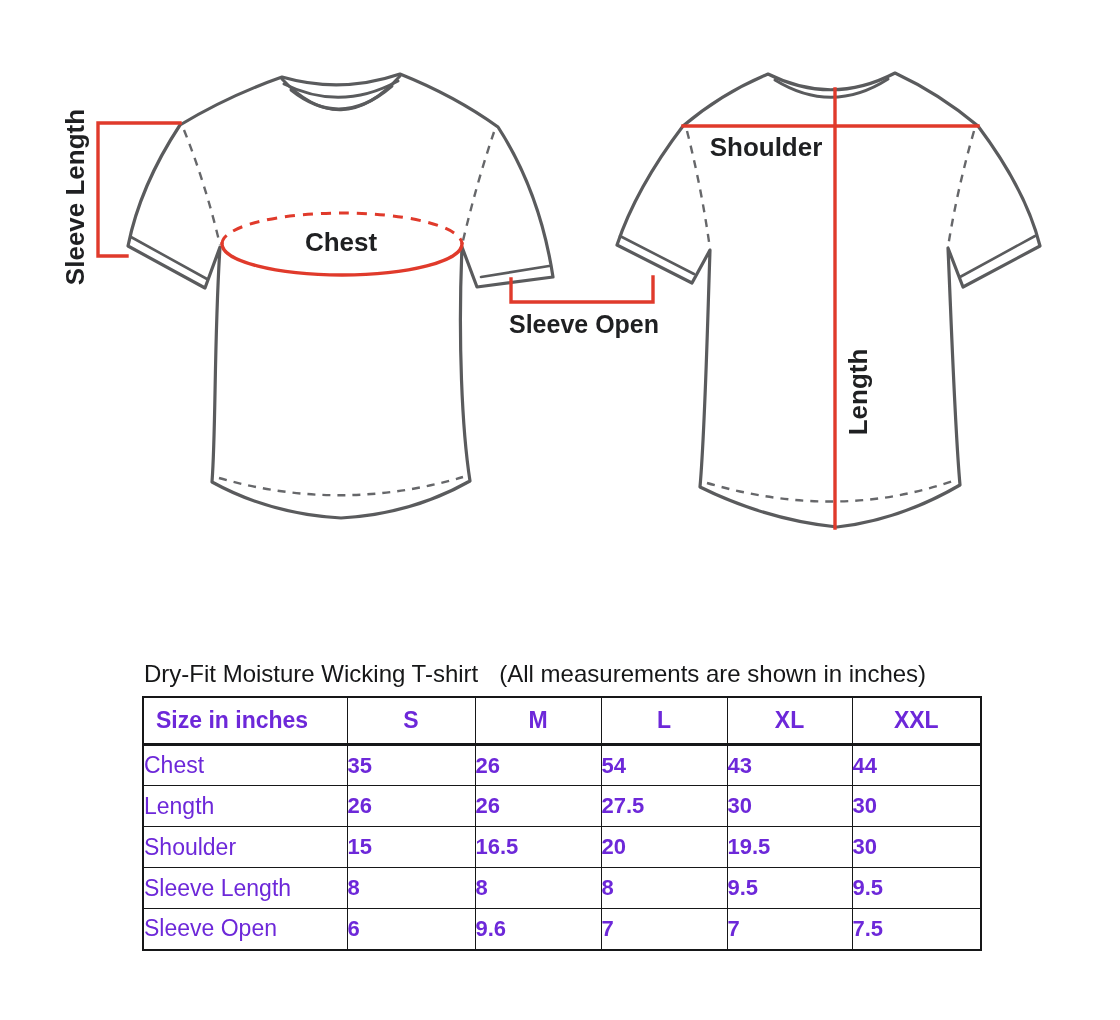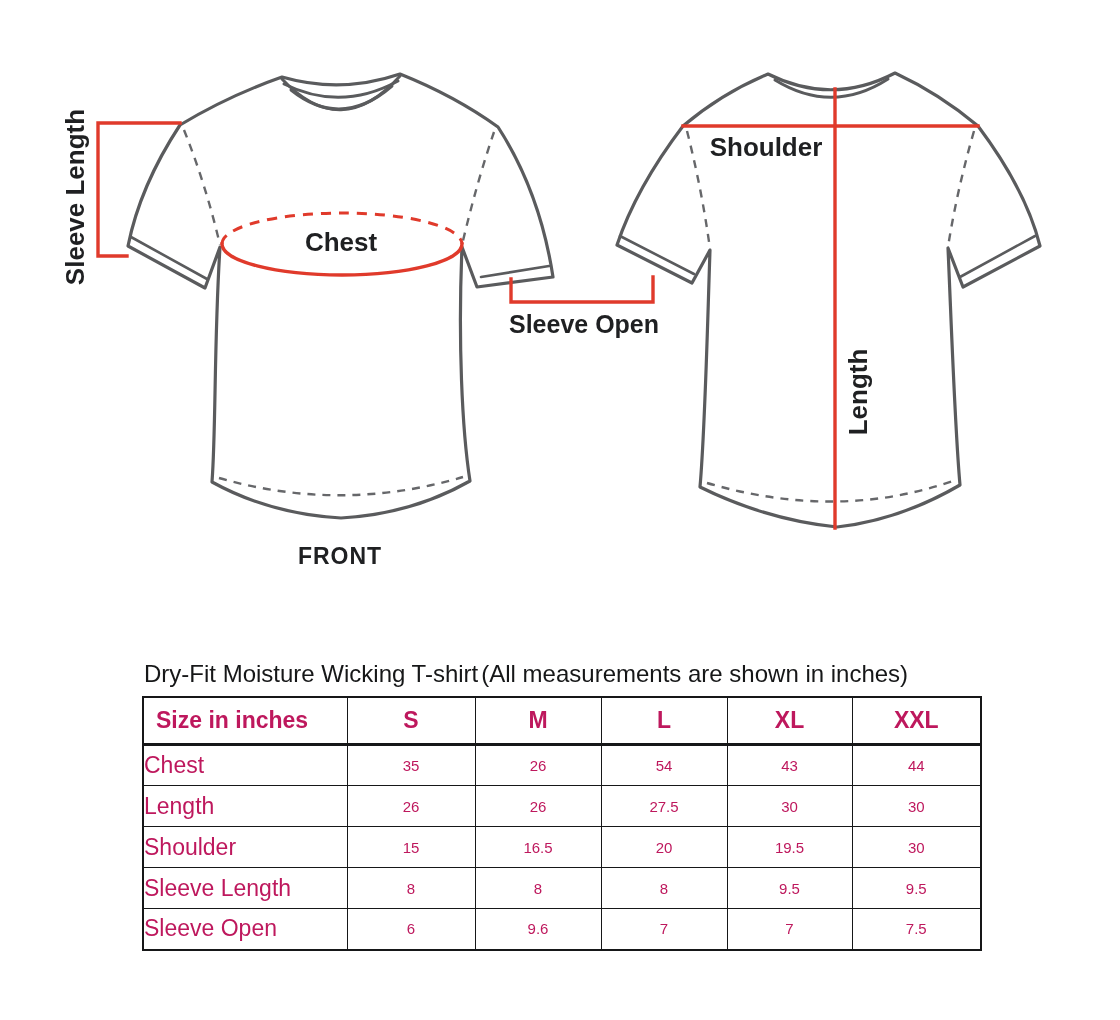--- a/index.html
+++ b/index.html
@@ -36,41 +36,41 @@
     pointer-events: none;
   }
   .lbl-26 { font-size: 26px; }
   .lbl-25 { font-size: 25px; }
   .lbl-caption { font-size: 23px; letter-spacing: 1px; }
   .rot { transform: rotate(-90deg); }
   
   .table-section { position: absolute; left: 142px; top: 659px; width: 838px; }
   .table-title { font-size: 24px; line-height: 30px; color: #161718; margin: 0 0 7px 2px; white-space: nowrap; }
   .t-bold { font-weight: 400; }
-  .t-note { font-weight: 400; margin-left: 3px; }
+  .t-note { font-weight: 400; margin-left: 21px; }
   table.size {
     border-collapse: collapse;
     width: 838px;
     table-layout: fixed;
     background: #fff;
     border: 2px solid #161718;
-    color: #be185d;
+    color: #6d28d9;
   }
   table.size th, table.size td { border: 1px solid #161718; padding: 0; vertical-align: middle; }
   table.size thead th {
     border-bottom-width: 3px;
     font-size: 23px;
     font-weight: 700;
     height: 45px;
     text-align: center;
   }
   table.size thead th.first { text-align: left; padding-left: 12px; }
   table.size tbody tr { height: 41px; }
   td.rowlabel { font-size: 23px; text-align: left; padding-left: 12px; font-weight: 400; }
-  td.val { font-size: 15px; text-align: center; font-weight: 400; }
+  td.val { font-size: 22px; text-align: left; font-weight: 700; }
 </style>
 </head>
 <body>
 
 <div class="page">
 
   <svg class="diagram-svg" viewBox="0 0 1120 630" aria-hidden="true">
 
     <g>
       <path class="outline" d="M 180,125 Q 228,96 282,77 Q 341,94 400,74 Q 455,96 498,127
@@ -118,21 +118,20 @@
       <path class="redline" d="M 835,89 L 835,528"></path>
     </g>
   </svg>
 
   <div class="lbl lbl-26 rot" style="left:-25px; top:181px; width:200px; height:32px; line-height:32px;">Sleeve Length</div>
 
   <div class="lbl lbl-26" style="left:241px; top:227px; width:200px;">Chest</div>
 
   <div class="lbl lbl-25" style="left:484px; top:310px; width:200px;">Sleeve Open</div>
 
-  <div class="lbl lbl-caption" style="left:240px; top:543px; width:200px;">FRONT</div>
 
   <div class="lbl lbl-26" style="left:666px; top:132px; width:200px;">Shoulder</div>
 
   <div class="lbl lbl-26 rot" style="left:758px; top:376px; width:200px; height:32px; line-height:32px;">Length</div>
 
 
   <div class="table-section">
     <div class="table-title">
       <span class="t-bold">Dry-Fit Moisture Wicking T-shirt</span><span class="t-note">(All measurements are shown in inches)</span>
     </div>

